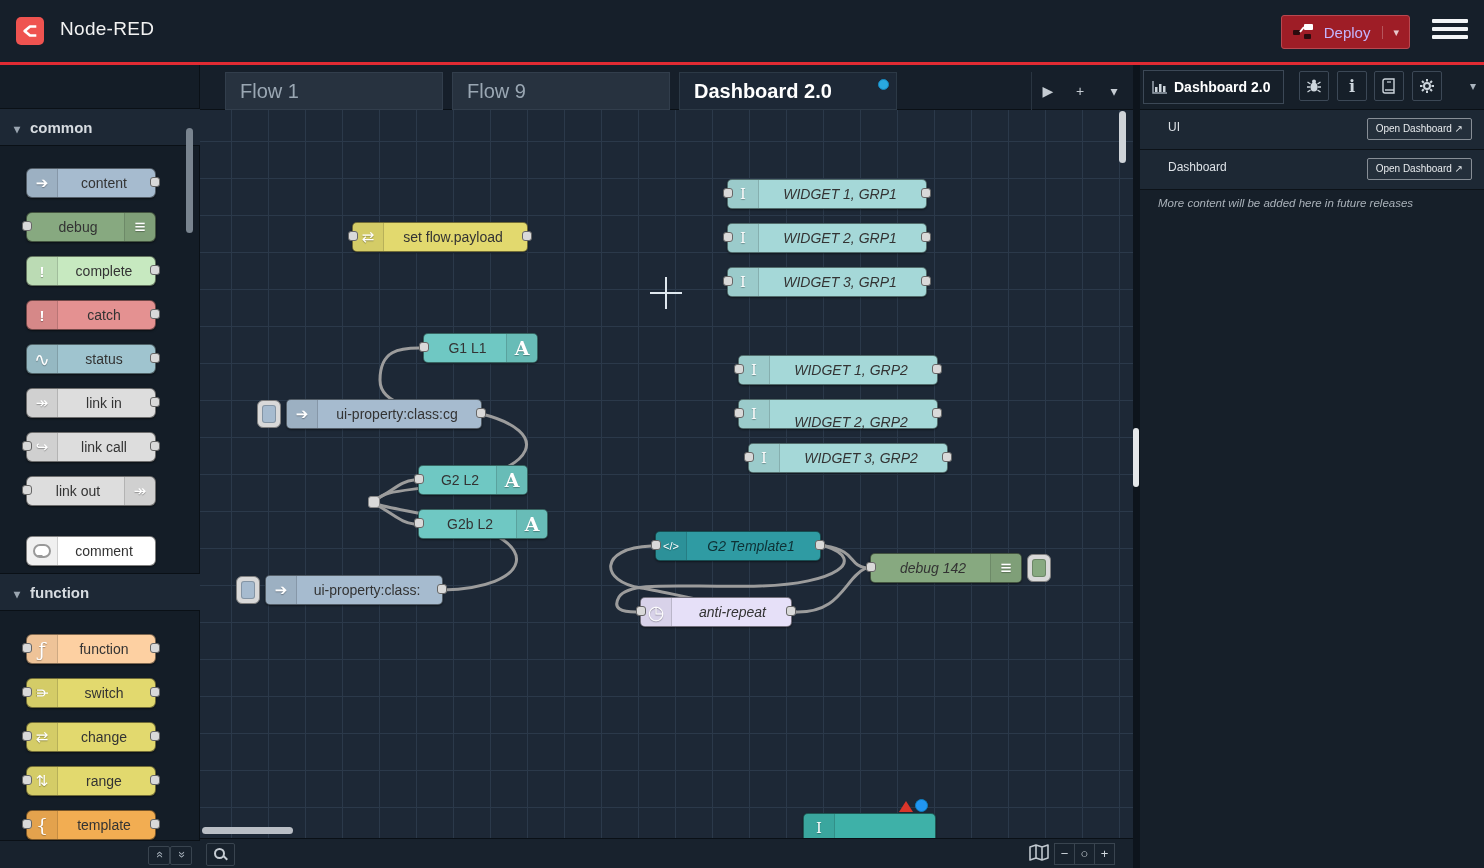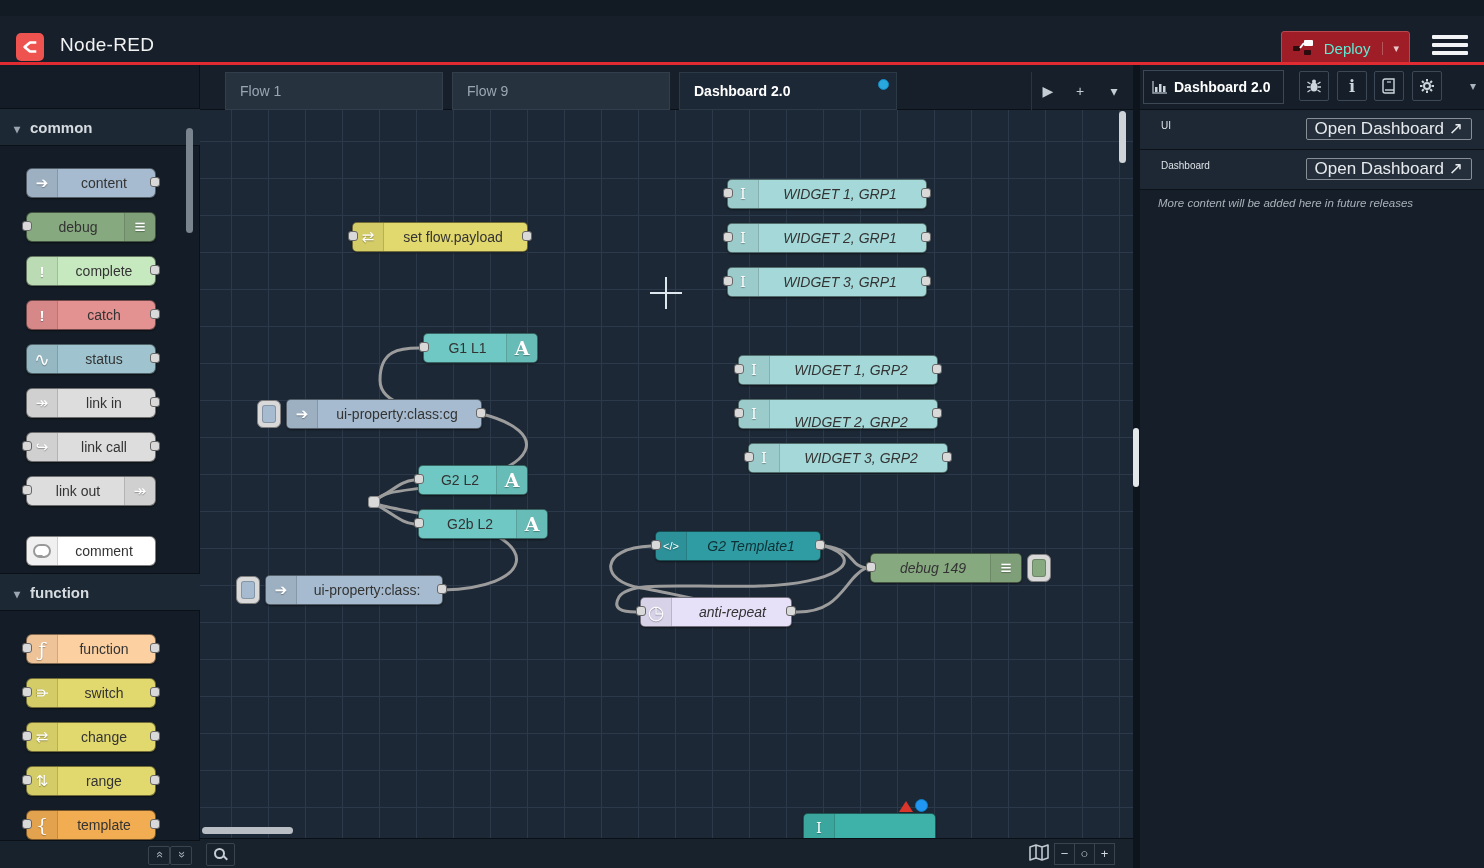--- a/index.html
+++ b/index.html
@@ -1,25 +1,25 @@
 <!DOCTYPE html>
 <html><head>
 <meta charset="utf-8">
 <style>
   html,body{margin:0;padding:0;background:#0d141c;}
   #stage{position:relative;width:1484px;height:868px;overflow:hidden;
          font-family:"Liberation Sans",sans-serif;background:#121a23;}
   
-  #header{position:absolute;left:0;top:16px;width:1484px;height:70px;background:#161f2a;}
+  #header{position:absolute;left:0;top:0;width:1484px;height:70px;background:#161f2a;}
   #logo{position:absolute;left:16px;top:17px;width:28px;height:28px;border-radius:5px;background:#ef5350;
         display:flex;align-items:center;justify-content:center;}
   #app-title{position:absolute;left:60px;top:18px;font-size:19px;color:#f2f2f2;letter-spacing:.3px;}
   #deploy{position:absolute;right:74px;top:15px;height:34px;background:#9e1d26;border:1px solid #b84850;
           border-radius:3px;display:flex;align-items:center;padding:0 10px;box-sizing:border-box;cursor:pointer;}
-  #deploy .dlbl{color:#5eead4;font-size:15px;margin:0 12px 0 10px;}
+  #deploy .dlbl{color:#c4b5fd;font-size:15px;margin:0 12px 0 10px;}
   #deploy .caret{color:#e8c9cc;font-size:11px;padding-left:10px;border-left:1px solid rgba(255,255,255,.25);}
   #hamburger{position:absolute;right:16px;top:19px;width:36px;height:26px;cursor:pointer;}
   #hamburger div{height:4px;background:#f2f4f6;margin:0 0 4px 0;border-radius:1px;}
   #redline{position:absolute;left:0;top:62px;width:1484px;height:3px;}
   
   #palette{position:absolute;left:0;top:65px;width:200px;height:775px;background:#141d27;border-right:1px solid #0a1016;box-sizing:border-box;}
   #filter-box{position:absolute;left:4px;top:3px;width:190px;height:32px;background:#111a24;border:1px solid #2a3542;
               border-radius:3px;box-sizing:border-box;}
   #filter-box .mag{position:absolute;left:8px;top:9px;width:8px;height:8px;border:2px solid #8a95a0;border-radius:50%;}
   #filter-box .mag::after{content:"";position:absolute;left:8px;top:8px;width:5px;height:2px;background:#8a95a0;transform:rotate(45deg);}
@@ -49,21 +49,21 @@
   .port{position:absolute;width:10px;height:10px;background:#d9d9d9;border:1px solid #666;border-radius:3px;top:50%;margin-top:-6px;box-sizing:border-box;}
   .port.in{left:-5px;} .port.out{right:-5px;}
   .ext-btn{position:absolute;top:0px;width:24px;height:28px;background:#d9d9d9;border:1px solid #808080;border-radius:6px;box-sizing:border-box;cursor:pointer;}
   .ext-btn.left{left:-30px;} .ext-btn.right{right:-30px;}
   .ext-btn .inner{position:absolute;inset:4px;border-radius:3px;border:1px solid rgba(0,0,0,.2);}
   .bubble{position:relative;width:14px;height:10px;border:2px solid #999;border-radius:7px;background:#fff;}
   .bubble::after{content:"";position:absolute;left:2px;top:9px;border:3px solid transparent;border-top-color:#999;}
   
   #tabbar{position:absolute;left:200px;top:65px;width:933px;height:45px;background:#161f2a;border-bottom:1px solid #0a1016;box-sizing:border-box;}
   .tab{position:absolute;top:7px;width:218px;height:38px;background:#27323f;border:1px solid #323e4c;box-sizing:border-box;
-       color:#9aa7b3;font-size:14px;line-height:36px;padding-left:14px;cursor:pointer;}
+       color:#9aa7b3;font-size:20px;line-height:36px;padding-left:14px;cursor:pointer;}
   .tab.active{background:#1d2836;color:#ffffff;font-weight:bold;border-color:#2c3946;}
   .tab .mod-dot{position:absolute;right:7px;top:6px;width:9px;height:9px;border-radius:50%;background:#29a8e0;border:1px solid #1787bd;}
   #tab-controls{position:absolute;right:0;top:7px;height:38px;width:101px;border-left:1px solid #2a3541;}
   #tab-controls span{position:absolute;top:0;height:38px;line-height:38px;color:#c5ccd3;font-size:14px;cursor:pointer;text-align:center;width:24px;}
   
   #canvas{position:absolute;left:200px;top:110px;width:933px;height:728px;background:#1d2836;overflow:hidden;
           background-image:linear-gradient(#2b394a 1px,transparent 1px),linear-gradient(90deg,#2b394a 1px,transparent 1px);
           background-size:37px 37px;background-position:-6px -6px;cursor:crosshair;}
   .node{position:absolute;height:30px;border:1px solid rgba(0,0,0,.5);border-radius:5px;box-sizing:border-box;box-shadow:0 1px 2px rgba(0,0,0,.45);}
   #wires{position:absolute;left:0;top:0;pointer-events:none;}
@@ -87,23 +87,23 @@
   #splitter .handle{position:absolute;left:0px;top:363px;width:6px;height:59px;background:#e4e7ea;border-radius:3px;cursor:col-resize;}
   
   #sidebar{position:absolute;left:1140px;top:65px;width:344px;height:803px;background:#161f29;}
   #sb-header{position:absolute;left:0;top:0;width:344px;height:45px;border-bottom:1px solid #0a1016;box-sizing:border-box;}
   #sb-tab{position:absolute;left:3px;top:5px;width:141px;height:34px;border:1px solid #3c4856;box-sizing:border-box;
           display:flex;align-items:center;color:#fff;font-weight:bold;font-size:14px;cursor:pointer;}
   .sb-iconbtn{position:absolute;top:6px;width:30px;height:30px;border:1px solid #3c4856;border-radius:2px;box-sizing:border-box;
           display:flex;align-items:center;justify-content:center;color:#cdd5dc;cursor:pointer;}
   #sb-caret{position:absolute;right:8px;top:14px;color:#aab4be;font-size:12px;cursor:pointer;}
   .sb-row{position:absolute;left:0;width:344px;height:40px;background:#1d2834;border-bottom:1px solid #0c1218;box-sizing:border-box;}
-  .sb-row .rlbl{position:absolute;left:21px;top:10px;font-size:10px;color:#dde2e7;}
+  .sb-row .rlbl{position:absolute;left:28px;top:10px;font-size:12px;color:#dde2e7;}
   .sb-row .rbtn{position:absolute;right:12px;top:8px;height:22px;border:1px solid #878e96;border-radius:2px;background:#242f3b;
-          color:#e8ebee;font-size:17px;line-height:20px;padding:0 8px;cursor:pointer;box-sizing:border-box;}
+          color:#e8ebee;font-size:10px;line-height:20px;padding:0 8px;cursor:pointer;box-sizing:border-box;}
   #sb-note{position:absolute;left:12px;top:132px;font-style:italic;font-size:11.5px;color:#aab2ba;margin-left:6px;}
   svg{display:block;}
 </style>
 </head>
 <body>
 
 <div id="stage">
 
   <div id="header">
     <div id="logo">
@@ -377,21 +377,21 @@
             <span class="icon-g" style="font-size: 11px;">&lt;/&gt;</span>
           </div>
           <span class="lbl ic-left" style="font-style: italic; color: rgb(14, 49, 54);">G2 Template1</span>
           <span class="port in"></span>
           <span class="port out"></span>
         </div>
         <div class="node" style="left: 670px; top: 443px; width: 152px; background: rgb(135, 169, 128);">
           <div class="strip right">
             <span class="icon-g" style="font-size: 19px;">≡</span>
           </div>
-          <span class="lbl ic-right" style="font-style: italic;">debug 149</span>
+          <span class="lbl ic-right" style="font-style: italic;">debug 142</span>
           <span class="port in"></span>
           <span class="ext-btn right">
             <span class="inner" style="background: rgb(135, 169, 128);"></span>
           </span>
         </div>
         <div class="node" style="left: 440px; top: 487px; width: 152px; background: rgb(230, 224, 248);">
           <div class="strip left">
             <span class="icon-g" style="font-size: 19px;">◷</span>
           </div>
           <span class="lbl ic-left" style="font-style: italic; padding-left: 7px;">anti-repeat</span>

